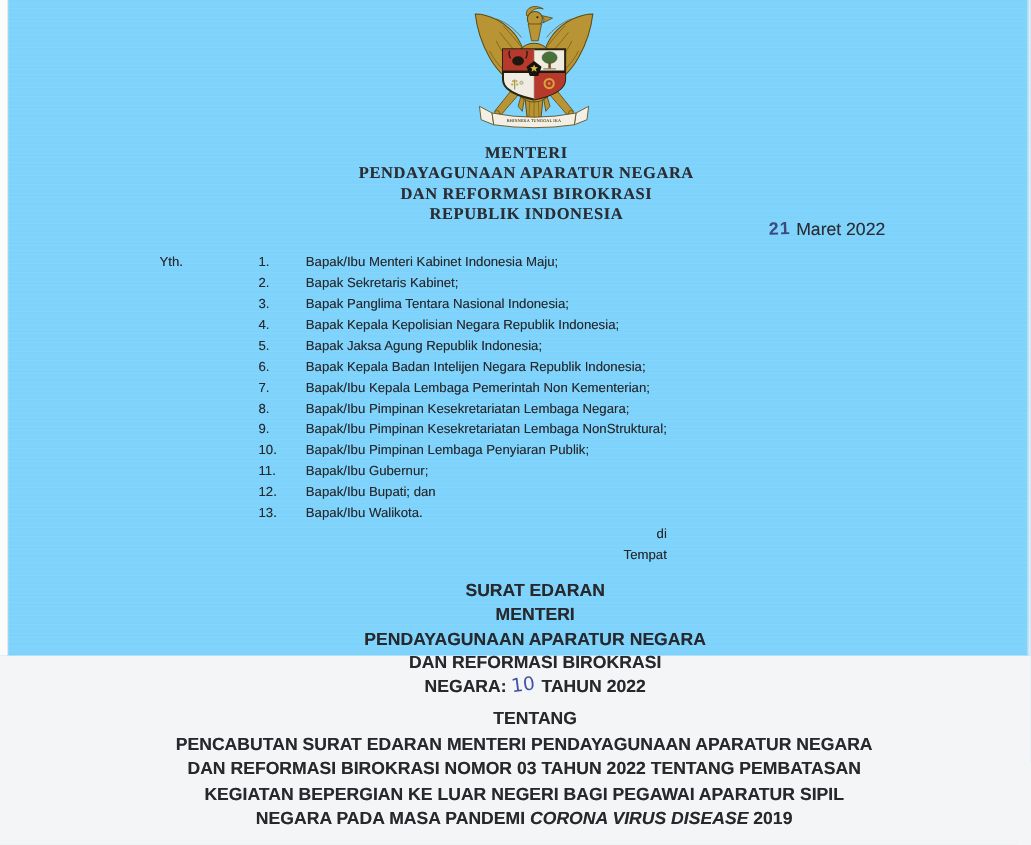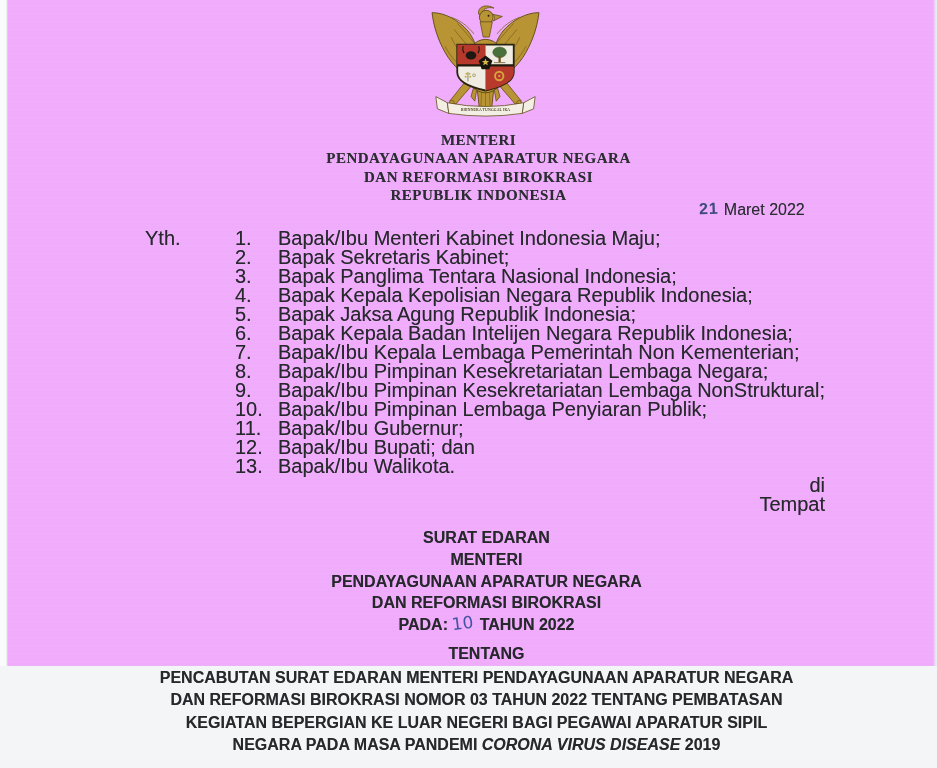--- a/index.html
+++ b/index.html
@@ -1,36 +1,36 @@
 <!DOCTYPE html>
 <html><head>
 <meta charset="utf-8">
 <style>
   html,body{margin:0;padding:0;background:#f3f5f6;width:937px;height:768px;overflow:hidden;}
-  .page{position:relative;width:937px;height:666px;background:#f0abfc;
+  .page{position:relative;width:937px;height:596px;background:#7dd3fc;
         font-family:"Liberation Sans",sans-serif;color:#26282c;
         text-shadow:0 0 0.6px rgba(45,47,52,0.45);}
   .page::before{content:"";position:absolute;inset:0;pointer-events:none;
         background:repeating-linear-gradient(0deg,rgba(214,221,225,0.10) 0 1px,rgba(255,255,255,0) 1px 4px);}
   .scan-edge-left{position:absolute;left:0;top:0;bottom:0;width:10px;pointer-events:none;
         background:linear-gradient(90deg,#fafbfb 0px,#fafbfb 6px,#dfe4e6 7px,rgba(223,228,230,0) 8px);}
   .scan-edge-right{position:absolute;right:0;top:0;bottom:0;width:5px;pointer-events:none;
         background:linear-gradient(270deg,#e9edee 0 1px,rgba(233,237,238,0) 4px);}
 
   .emblem{position:absolute;left:428px;top:5px;width:115px;height:113px;}
 
   .letterhead{position:absolute;top:131px;left:0;right:0;text-align:center;transform:translateX(10px);
         font-family:"Liberation Serif",serif;font-weight:700;font-size:15px;line-height:18.4px;
         letter-spacing:0.5px;color:#2b2d32;}
 
   .date-line{position:absolute;top:201px;left:699px;font-size:16px;color:#2b2d33;}
   .hand-day{display:inline-block;color:#3c4a7d;font-weight:600;letter-spacing:1px;
         transform:rotate(-2deg) translateY(-1px);margin-right:5px;text-shadow:none;}
 
-  .recipients{position:absolute;top:229px;left:145px;font-size:20px;line-height:19px;}
+  .recipients{position:absolute;top:229px;left:145px;font-size:12px;line-height:19px;}
   .yth{position:absolute;left:0;top:0;}
   .r-row{margin-left:90px;white-space:nowrap;}
   .r-num{display:inline-block;width:43px;}
   .place{line-height:19px;text-align:right;}
 
   .doc-heading{position:absolute;top:527px;left:0;right:0;text-align:center;transform:translateX(18px);
         font-weight:700;font-size:16px;line-height:21.8px;white-space:nowrap;}
   .tentang{margin-top:7px;}
   .hand-no{display:inline-block;color:#4254a3;font-weight:500;font-size:17px;
         font-family:"DejaVu Sans",sans-serif;transform:rotate(-7deg) translateY(-1px);
@@ -141,21 +141,21 @@
       </div>
     <div class="place">di</div>
     <div class="place">Tempat</div>
   </section>
 
   <section class="doc-heading">
     <div>SURAT EDARAN</div>
     <div>MENTERI</div>
     <div>PENDAYAGUNAAN APARATUR NEGARA</div>
     <div>DAN REFORMASI BIROKRASI</div>
-    <div><span>PADA:</span><span class="hand-no">10</span><span>TAHUN 2022</span></div>
+    <div><span>NEGARA:</span><span class="hand-no">10</span><span>TAHUN 2022</span></div>
     <div class="tentang">TENTANG</div>
   </section>
 
   <section class="subject-title">
     <div>PENCABUTAN SURAT EDARAN MENTERI PENDAYAGUNAAN APARATUR NEGARA</div>
     <div>DAN REFORMASI BIROKRASI NOMOR 03 TAHUN 2022 TENTANG PEMBATASAN</div>
     <div>KEGIATAN BEPERGIAN KE LUAR NEGERI BAGI PEGAWAI APARATUR SIPIL</div>
     <div><span>NEGARA PADA MASA PANDEMI </span><i>CORONA VIRUS DISEASE</i><span> 2019</span></div>
   </section>
 </div>

